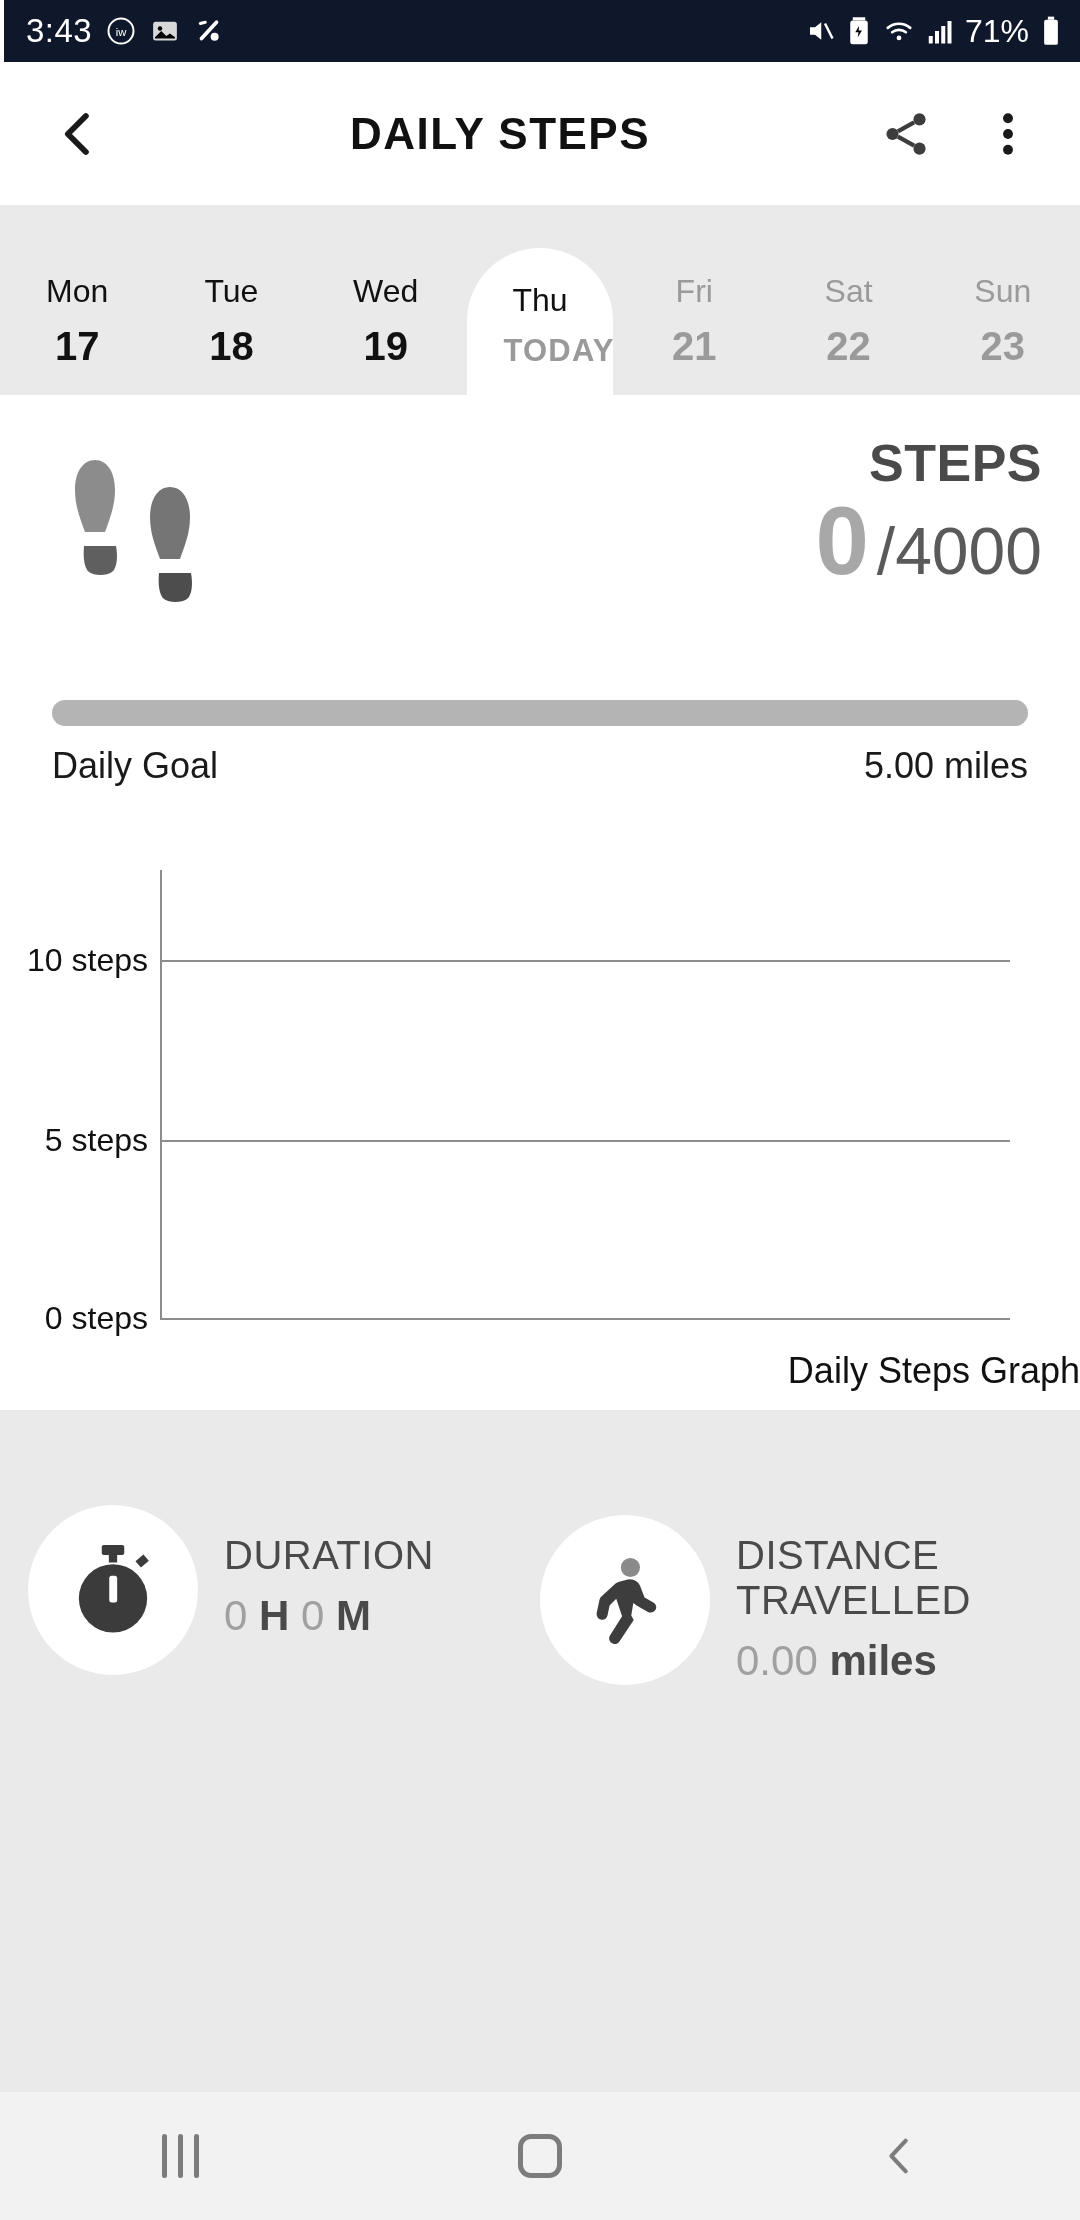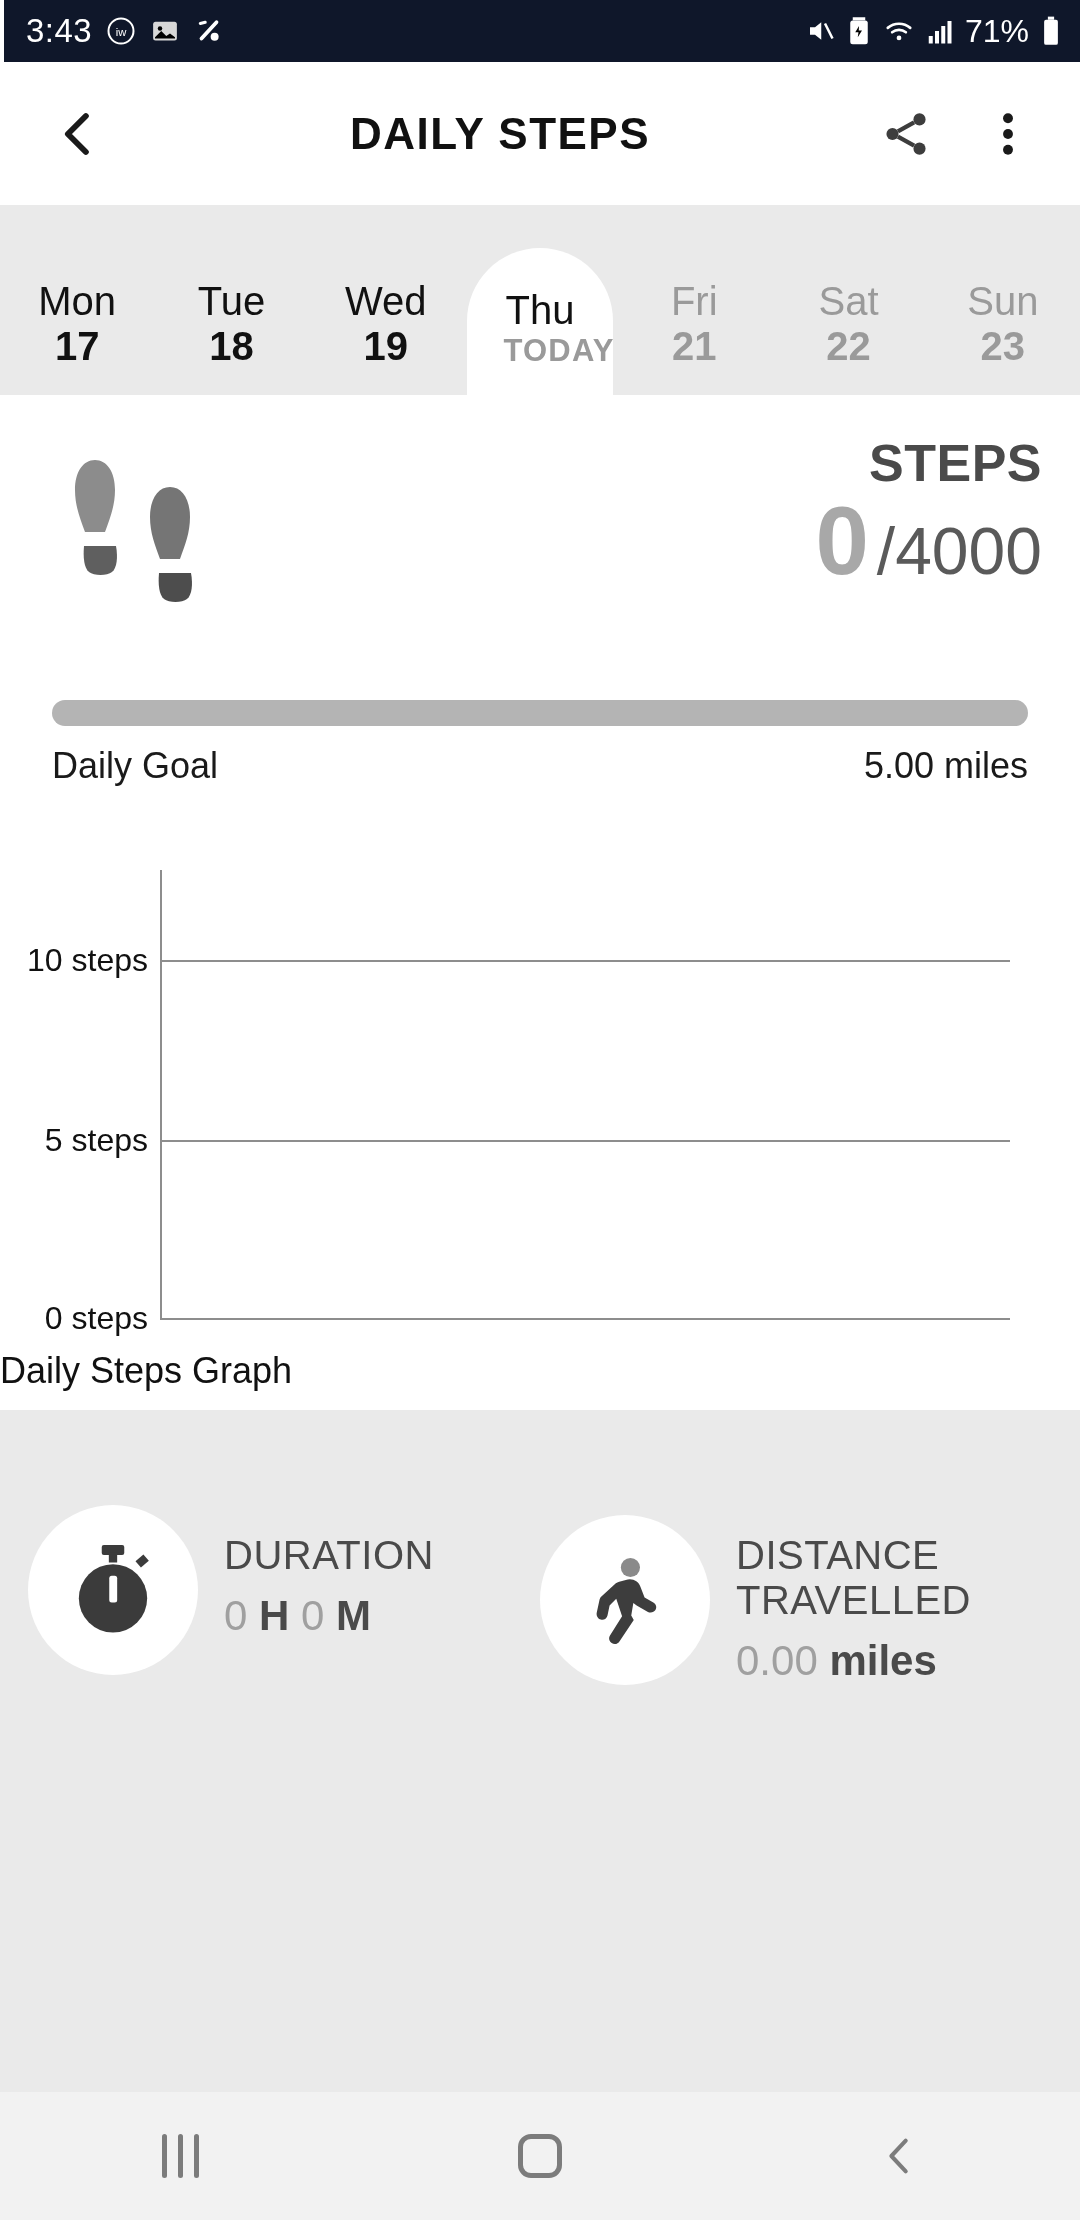--- a/index.html
+++ b/index.html
@@ -45,21 +45,21 @@
   .day {
     flex:1; position:relative;
     display:flex; flex-direction:column; align-items:center; justify-content:flex-end;
     padding-bottom:26px;
   }
   .day .sel-bg {
     position:absolute; left:50%; transform:translateX(-50%);
     top:43px; width:146px; height:147px;
     background:#fff; border-radius:74px 74px 0 0;
   }
-  .day-name { position:relative; font-size:40px; color:#111; }
+  .day-name { position:relative; font-size:32px; color:#111; margin-bottom:14px; }
   .day-num  { position:relative; font-size:40px; font-weight:bold; color:#111; }
   .day.future .day-name, .day.future .day-num { color:#9a9a9a; }
   .day.today .day-num { color:#9a9a9a; font-size:31px; font-weight:bold; letter-spacing:1.2px;margin-left:38px; }
 
   
   .summary { position:absolute; top:395px; left:0; width:1080px; height:280px; background:#fff; }
   .feet { position:absolute; left:55px; top:60px; width:190px; height:150px; }
 
   .steps-block { position:absolute; right:38px; top:42px; text-align:right; }
   .steps-label { font-size:52px; font-weight:bold; color:#4a4a4a; letter-spacing:.5px; line-height:1; }
@@ -79,21 +79,21 @@
   }
 
   
   .chart { position:absolute; top:855px; left:0; width:1080px; height:540px; }
   .chart-area { position:absolute; left:160px; top:15px; width:850px; height:450px; }
   .axis-y { position:absolute; left:0; top:0; width:2px; height:450px; background:#8d8d8d; }
   .gridline { position:absolute; left:0; width:850px; height:2px; background:#8d8d8d; }
   .ytick { position:absolute; left:0; transform:translate(-100%,-50%); padding-right:12px;
            font-size:32px; color:#111; white-space:nowrap; }
   .chart-caption {
-    position:absolute; top:495px; left:0; width:1080px; text-align:left;
+    position:absolute; top:495px; left:0; width:1080px; text-align:right;
     font-size:36px; color:#111;
   }
 
   
   .stats {
     position:absolute; top:1410px; left:0; width:1080px; height:682px;
     background:#eaeaea;
   }
   .stat-row { position:absolute; top:95px; left:0; width:1080px; display:flex; }
   .stat { display:flex; align-items:flex-start; }

